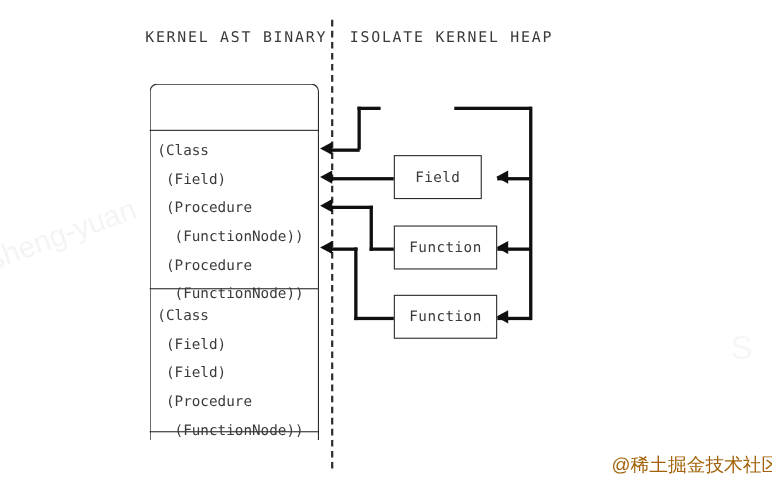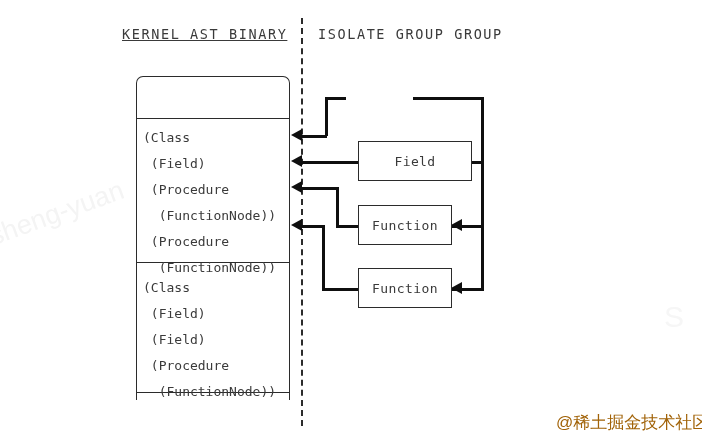--- a/index.html
+++ b/index.html
@@ -18,21 +18,21 @@
 
   
   .col-heading {
     position: absolute;
     font-family: "DejaVu Sans Mono", "Liberation Mono", monospace;
     font-size: 13.5px;
     letter-spacing: 1.6px;
     color: #3a3a3a;
     white-space: nowrap;
   }
-  #heading-left  { left: 122px; top: 26px; text-decoration: underline; }
+  #heading-left  { left: 132px; top: 26px; }
   #heading-right { left: 318px; top: 26px; }
 
   
   #divider {
     position: absolute;
     left: 301px;
     top: 18px;
     width: 0;
     height: 408px;
     border-left: 2px dashed #2b2b2b;
@@ -79,21 +79,21 @@
     box-sizing: border-box;
     display: flex;
     align-items: center;
     justify-content: center;
     font-family: "DejaVu Sans Mono", "Liberation Mono", monospace;
     font-size: 13px;
     color: #3a3a3a;
     letter-spacing: 0.4px;
   }
   #box-class    { left: 344px; top: 78px;  width: 70px;  height: 40px; }
-  #box-field    { left: 358px; top: 141px; width: 114px;  height: 40px; }
+  #box-field    { left: 358px; top: 141px; width: 80px;  height: 40px; }
   #box-function-1 { left: 358px; top: 205px; width: 94px; height: 40px; }
   #box-function-2 { left: 358px; top: 268px; width: 94px; height: 40px; }
 
   
   .seg-h {
     position: absolute;
     height: 0;
     border-top: 3px solid #0f0f0f;
   }
   .seg-v {
@@ -141,21 +141,21 @@
     white-space: nowrap;
     pointer-events: none;
   }
 </style>
 </head>
 <body>
 
 <div id="canvas">
 
   <div class="col-heading" id="heading-left">KERNEL AST BINARY</div>
-  <div class="col-heading" id="heading-right">ISOLATE GROUP GROUP</div>
+  <div class="col-heading" id="heading-right">ISOLATE KERNEL HEAP</div>
 
   <div id="divider"></div>
 
   <div id="kernel-panel"></div>
   <div class="kernel-sep" id="kernel-sep-1"></div>
   <div class="kernel-sep" id="kernel-sep-2"></div>
   <div class="kernel-sep" id="kernel-sep-3"></div>
 
   <div class="kernel-line" style="left:143px; top:131px;">(Class</div>
   <div class="kernel-line" style="left:143px; top:157px;"> (Field)</div>

